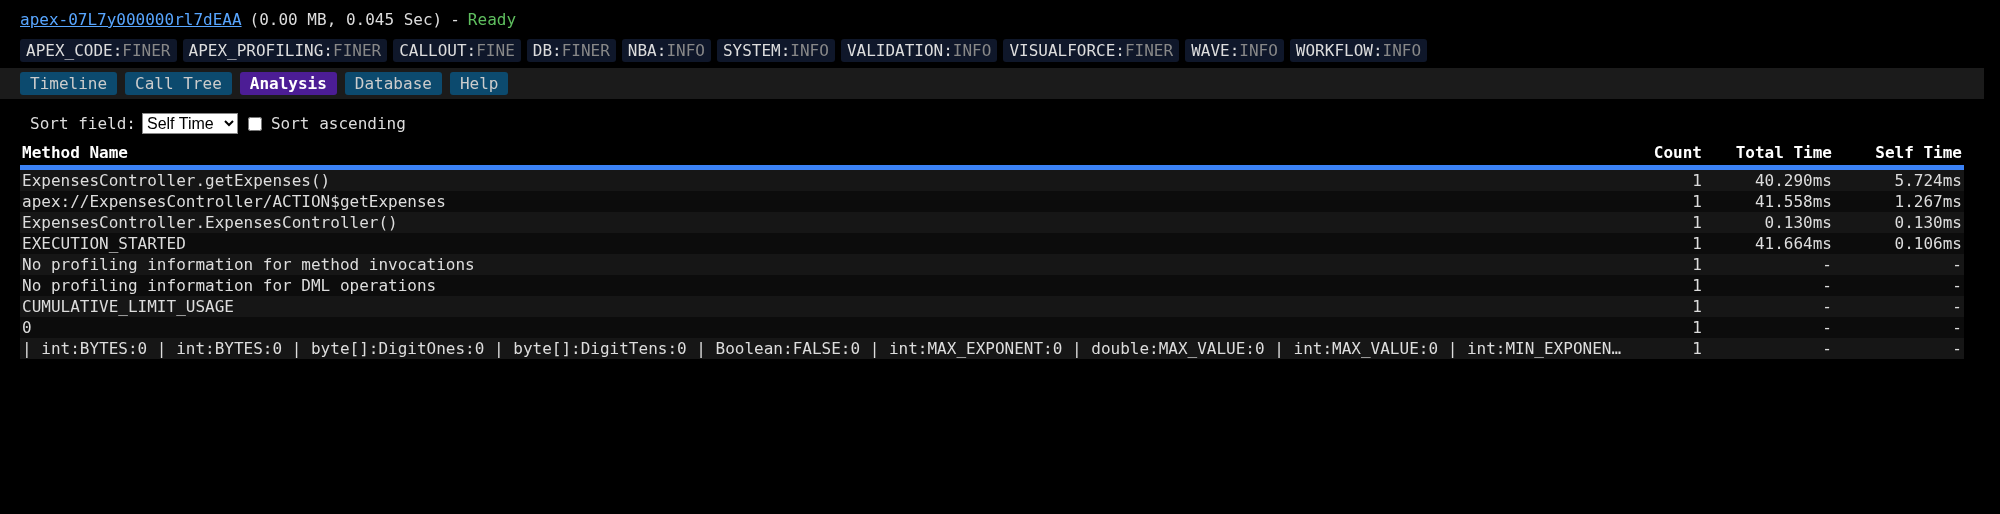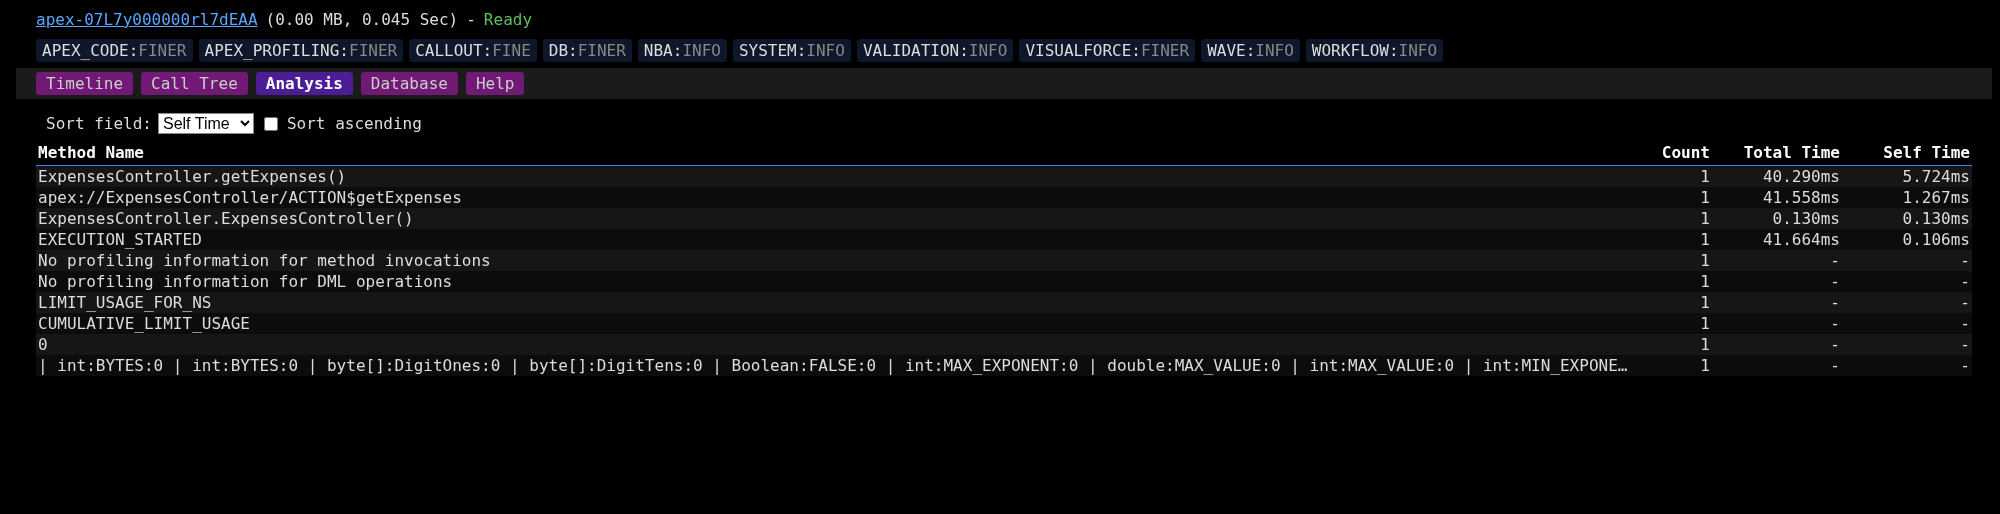--- a/index.html
+++ b/index.html
@@ -5,22 +5,21 @@
   html, body {
     margin: 0;
     padding: 0;
     background: #000;
     color: #ccc;
     font-family: Menlo, Consolas, "Courier New", monospace;
     font-size: 16px;
     width: 2000px;
   }
   .page {
-    padding: 8px 8px 40px 0;
-    margin-left: 16px;
+    padding: 8px 16px 40px 0;
   }
   .header-row {
     display: flex;
     align-items: baseline;
     gap: 8px;
     padding: 2px 20px 6px 20px;
     font-family: Menlo, Consolas, monospace;
   }
   .log-link {
     color: #58a6ff;
@@ -48,21 +47,21 @@
   .tabbar-wrap {
     background: #1b1b1b;
     padding: 4px 20px;
   }
   .tabbar {
     display: flex;
     gap: 8px;
     align-items: center;
   }
   .tab {
-    background: #701a75;
+    background: #0c4a6e;
     color: #ccc;
     padding: 2px 10px;
     border-radius: 3px;
     cursor: pointer;
     font-family: Menlo, Consolas, monospace;
     font-size: 16px;
   }
   .tab.active {
     background: #4c1d95;
     color: #fff;
@@ -100,21 +99,21 @@
     font-size: 16px;
     padding: 1px 2px;
     white-space: nowrap;
     overflow: hidden;
     text-overflow: ellipsis;
   }
   thead th {
     color: #fff;
     font-weight: bold;
     text-align: left;
-    border-bottom: 1px solid #3b82f6;
+    border-bottom: 5px solid #3b82f6;
     padding-bottom: 3px;
   }
   thead th.num { text-align: right; }
   tbody tr:nth-child(odd) { background: #161616; }
   tbody tr:nth-child(even) { background: #0c0c0c; }
   td.name { color: #ddd; }
   td.num { text-align: right; color: #ddd; }
   col.c-name  { width: auto; }
   col.c-count { width: 80px; }
   col.c-total { width: 130px; }
@@ -209,26 +208,20 @@
             <td class="num">-</td>
             <td class="num">-</td>
           </tr>
           <tr>
             <td class="name">No profiling information for DML operations</td>
             <td class="num">1</td>
             <td class="num">-</td>
             <td class="num">-</td>
           </tr>
           <tr>
-            <td class="name">LIMIT_USAGE_FOR_NS</td>
-            <td class="num">1</td>
-            <td class="num">-</td>
-            <td class="num">-</td>
-          </tr>
-          <tr>
             <td class="name">CUMULATIVE_LIMIT_USAGE</td>
             <td class="num">1</td>
             <td class="num">-</td>
             <td class="num">-</td>
           </tr>
           <tr>
             <td class="name">0</td>
             <td class="num">1</td>
             <td class="num">-</td>
             <td class="num">-</td>

